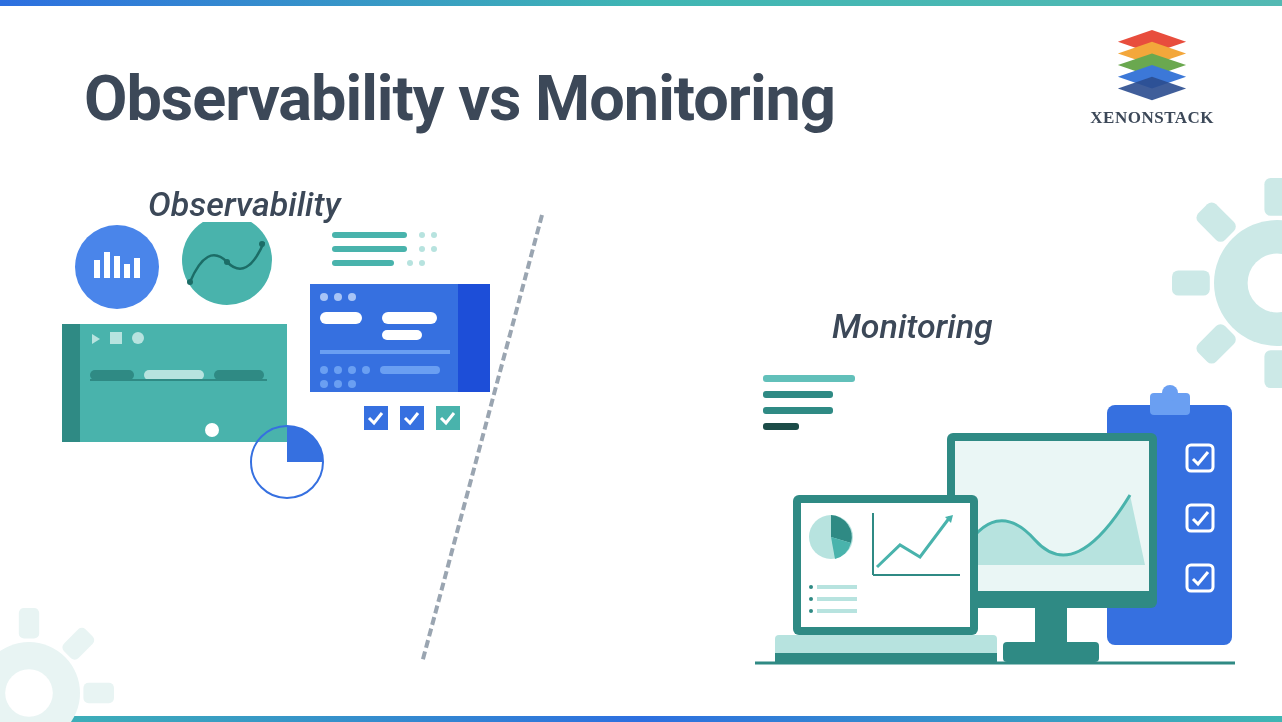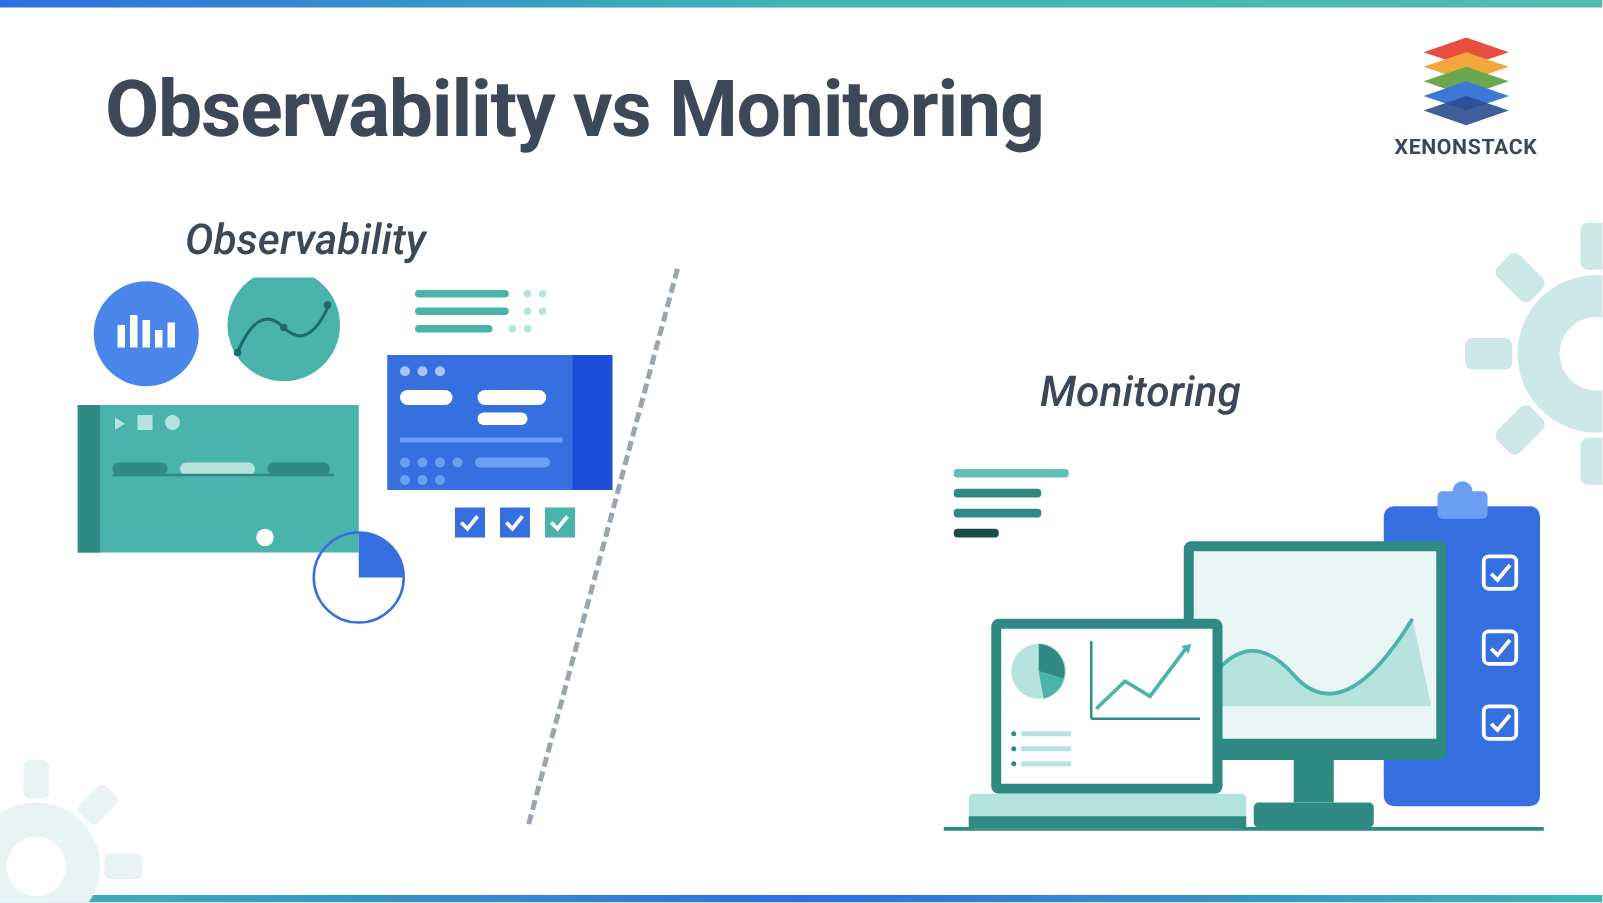--- a/index.html
+++ b/index.html
@@ -5,26 +5,26 @@
 * { margin:0; padding:0; box-sizing:border-box; }
 body {
   width:1282px; height:722px;
   font-family: -apple-system, "Segoe UI", Roboto, Helvetica, Arial, sans-serif;
   background:#fff; position:relative; overflow:hidden;
 }
 .top-bar { position:absolute; top:0; left:0; right:0; height:6px;
   background: linear-gradient(90deg, #2d6fe0 0%, #3fb6b3 50%, #53b9b3 100%); }
 .bottom-bar { position:absolute; bottom:0; left:0; right:0; height:6px;
   background: linear-gradient(90deg, #3fb6b3 0%, #2d6fe0 50%, #3fb6b3 100%); }
-.main-title { position:absolute; left:84px; top:52px;
+.main-title { position:absolute; left:84px; top:62px;
   font-size:63px; font-weight:700; color:#3c4858; letter-spacing:-1px; }
-.brand { position:absolute; right:52px; top:30px; text-align:right; }
+.brand { position:absolute; right:68px; top:30px; text-align:right;font-family:Liberation Serif, serif; }
 .brand-logo { width:78px; height:72px; margin:0 auto 6px; position:relative; }
 .brand-name { font-size:17px; font-weight:700; color:#3c4858; letter-spacing:0.5px; }
-.section-label { position:absolute; font-size:34px; font-style:italic; color:#3c4858; font-weight:500; }
+.section-label { position:absolute; font-size:34px; font-style:italic; color:#3c4858; font-weight:500;margin-top:12px; }
 .label-obs { left:148px; top:172px; }
 .label-mon { left:832px; top:294px; }
 .divider { position:absolute; left:540px; top:215px; width:0; height:460px;
   border-left:4px dashed #9aa5b1; transform:rotate(15deg); transform-origin:top; }
 .illus-obs { position:absolute; left:62px; top:222px; width:440px; height:280px; }
 .illus-mon { position:absolute; left:755px; top:375px; width:480px; height:300px; }
 .gear-right { position:absolute; right:-100px; top:178px; width:210px; height:210px; }
 .gear-left  { position:absolute; left:-56px; bottom:-56px; width:170px; height:170px; }
 svg { display:block; }
 </style>

